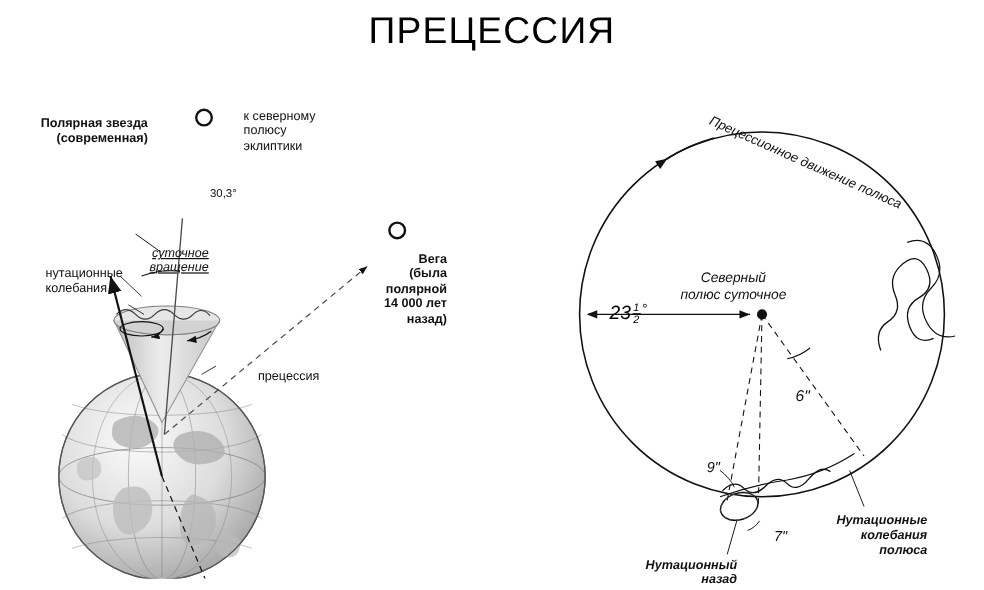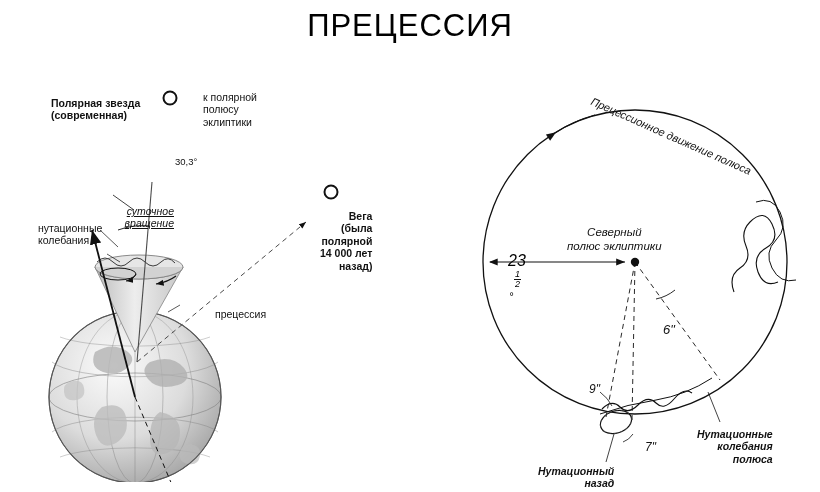--- a/index.html
+++ b/index.html
@@ -128,24 +128,24 @@
 
     <g>
       <circle cx="170" cy="36" r="6.5" fill="#fff" stroke="#111" stroke-width="2"></circle>
     </g>
 
     <g>
       <circle cx="331" cy="130" r="6.5" fill="#fff" stroke="#111" stroke-width="2"></circle>
     </g>
   </svg>
 
-  <div class="lbl bold" style="left:51px; top:97px; text-align:left;">Полярная звезда
+  <div class="lbl bold" style="left:34px; top:97px; text-align:right;">Полярная звезда
 (современная)</div>
 
-  <div class="lbl" style="left:203px; top:91px;">к полярной
+  <div class="lbl" style="left:203px; top:91px;">к северному
 полюсу
 эклиптики</div>
 
   <div class="lbl small" style="left:175px; top:156px;">30,3°</div>
 
   <div class="lbl ital" style="left:98px; top:205px; text-align:right; width:76px;text-decoration:underline;">суточное
 вращение</div>
 
   <div class="lbl" style="left:38px; top:222px;">нутационные
 колебания</div>
@@ -199,23 +199,23 @@
     <path d="M213,372 q-4,6 -10,8" fill="none" stroke="#111" stroke-width="0.8"></path>
 
     <line x1="186" y1="400" x2="194" y2="372" stroke="#111" stroke-width="0.8"></line>
 
     <line x1="300" y1="360" x2="288" y2="330" stroke="#111" stroke-width="0.8"></line>
   </svg>
 
   <div class="lbl ital rot nowrap" style="left:594px; top:95px; transform:rotate(24deg); font-size:11px;">Прецессионное движение полюса</div>
 
   <div class="lbl ital" style="left:567px; top:226px; text-align:center; font-size:11.5px;">Северный
-полюс эклиптики</div>
-
-  <div style="position:absolute; left:508px; top:252px; display:flex; align-items:center; font-family:'Liberation Sans',sans-serif; font-style:italic; font-size:16px;flex-direction:column;">
+полюс суточное</div>
+
+  <div style="position:absolute; left:508px; top:252px; display:flex; align-items:center; font-family:'Liberation Sans',sans-serif; font-style:italic; font-size:16px;">
     <span>23</span>
     <span style="display:inline-flex; flex-direction:column; align-items:center; font-size:9px; line-height:1.05; margin-left:1px;">
       <span>1</span>
       <span style="border-top:1px solid #111; width:7px;"></span>
       <span>2</span>
     </span>
     <span style="font-size:11px; vertical-align:super; margin-left:1px; align-self:flex-start;">°</span>
   </div>
 
   <div class="lbl ital" style="left:663px; top:322px; font-size:13px;">6"</div>

